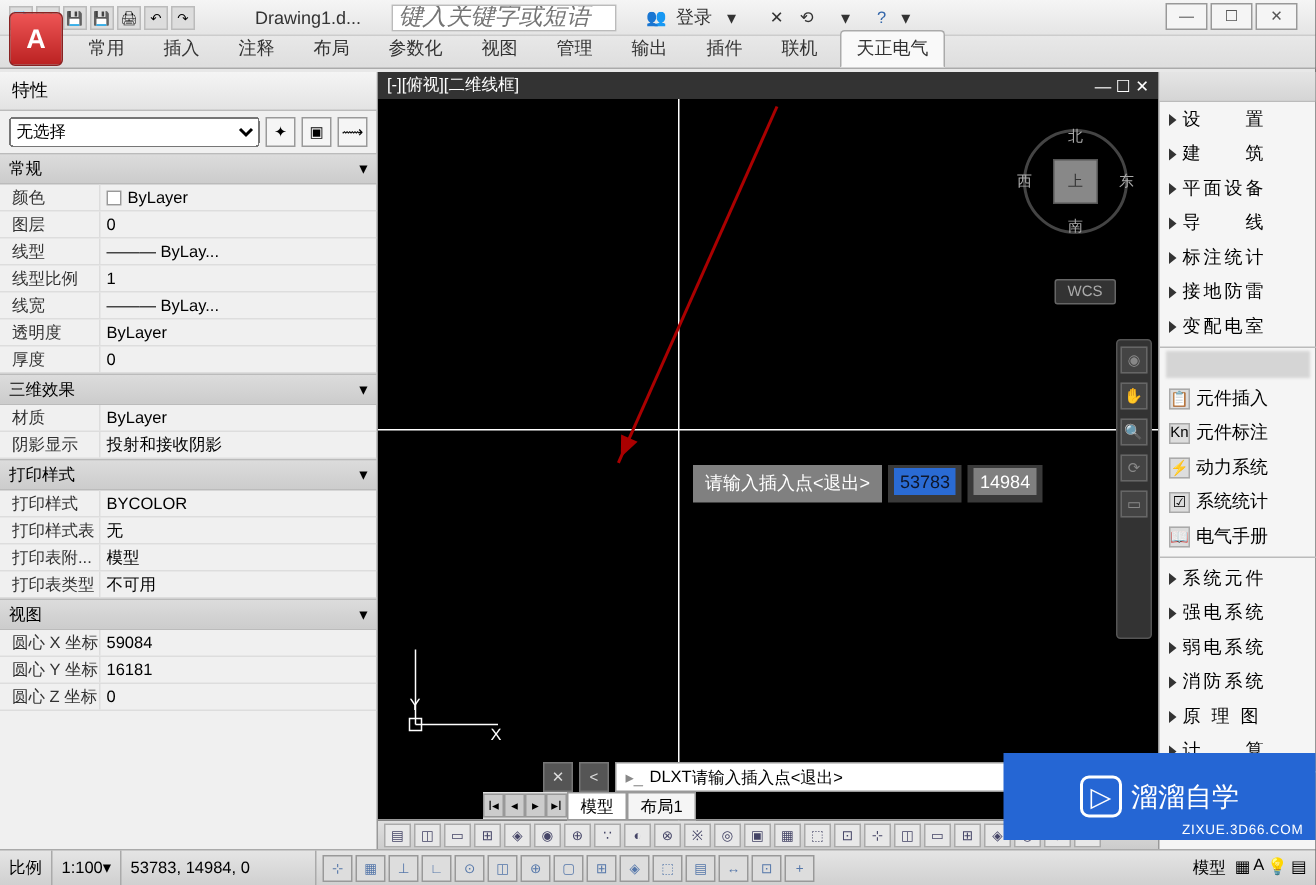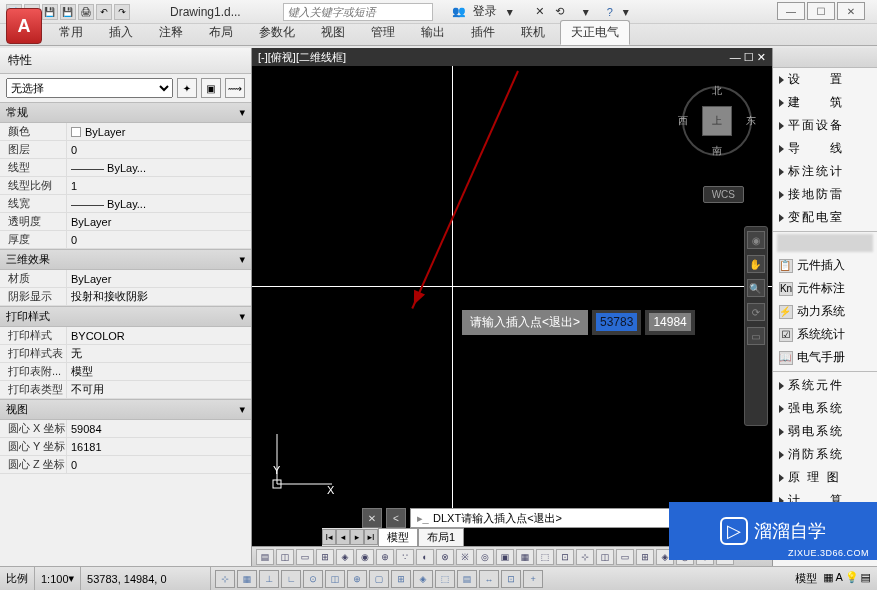--- a/index.html
+++ b/index.html
@@ -6,21 +6,21 @@
 body { width: 877px; height: 590px; background: #e8e8e8; overflow: hidden; position: relative; }
 
 .window-controls { position: absolute; top: 2px; right: 12px; display: flex; gap: 2px; }
 .win-btn { width: 28px; height: 18px; border: 1px solid #999; background: #f5f5f5; font-size: 10px; display: flex; align-items: center; justify-content: center; color: #555; }
 
 .title-bar { height: 24px; display: flex; align-items: center; padding: 0 6px; background: linear-gradient(#f5f5f5,#e5e5e5); border-bottom: 1px solid #ccc; }
 .title-bar .qat { display: flex; gap: 2px; }
 .qat-icon { width: 16px; height: 16px; background: #ddd; border: 1px solid #bbb; font-size: 9px; display: flex; align-items: center; justify-content: center; }
 .title-text { margin-left: 40px; font-size: 12px; color: #333; }
 .search-area { margin-left: 20px; display: flex; align-items: center; }
-.search-input { width: 150px; height: 18px; border: 1px solid #bbb; font-size: 11px; padding: 0 4px; font-style: italic; color: #888; background: #fff; margin-left: 22px; }
+.search-input { width: 150px; height: 18px; border: 1px solid #bbb; font-size: 16px; padding: 0 4px; font-style: italic; color: #888; background: #fff; }
 .login-area { margin-left: 20px; display: flex; align-items: center; gap: 6px; font-size: 12px; color: #333; }
 .login-area .ico { width: 14px; height: 14px; display: inline-flex; align-items: center; justify-content: center; font-size: 11px; }
 
 .ribbon-tabs { height: 22px; display: flex; align-items: flex-end; padding-left: 48px; background: linear-gradient(#e8e8e8,#dedede); border-bottom: 1px solid #aaa; gap: 4px; }
 .app-btn { position: absolute; left: 6px; top: 8px; width: 36px; height: 36px; background: linear-gradient(#e55,#b22); border-radius: 4px; display: flex; align-items: center; justify-content: center; color: #fff; font-weight: bold; font-size: 18px; border: 1px solid #822; z-index: 10; }
 .ribbon-tab { padding: 3px 10px; font-size: 12px; color: #333; border: 1px solid transparent; cursor: pointer; margin-top: 40px; }
 .ribbon-tab.active { background: #f9f9f9; border: 1px solid #aaa; border-bottom: 1px solid #f9f9f9; border-radius: 3px 3px 0 0; }
 
 .content { position: absolute; top: 48px; bottom: 24px; left: 0; right: 0; display: flex; }
 
@@ -32,21 +32,21 @@
 .props-toolbar .tb { width: 20px; height: 20px; border: 1px solid #999; background: #f5f5f5; display: flex; align-items: center; justify-content: center; font-size: 10px; }
 .props-body { flex: 1; overflow-y: auto; }
 .props-group-hdr { background: linear-gradient(#dcdcdc,#ccc); padding: 2px 6px; border-top: 1px solid #bbb; border-bottom: 1px solid #bbb; font-size: 11px; display: flex; align-items: center; justify-content: space-between; }
 .props-row { display: flex; border-bottom: 1px solid #ddd; height: 18px; align-items: center; }
 .props-row .k { width: 66px; padding-left: 8px; color: #333; font-size: 11px; }
 .props-row .v { flex: 1; padding-left: 4px; font-size: 11px; border-left: 1px solid #ddd; display: flex; align-items: center; height: 100%; }
 .chip { width: 10px; height: 10px; border: 1px solid #999; background: #fff; margin-right: 4px; display: inline-block; }
 
 
 .draw-area { flex: 1; background: #000; position: relative; display: flex; flex-direction: column; }
-.draw-title { height: 18px; background: #333; color: #fff; font-size: 11px; padding: 2px 6px; display: flex; align-items: center; justify-content: space-between; }
+.draw-title { height: 18px; background: #333; color: #fff; font-size: 11px; padding: 2px 6px; display: flex; align-items: flex-end; justify-content: space-between; }
 .draw-canvas { flex: 1; position: relative; background: #000; overflow: hidden; }
 .axis-h { position: absolute; left: 0; right: 0; top: 220px; height: 1px; background: #fff; }
 .axis-v { position: absolute; top: 0; bottom: 0; left: 200px; width: 1px; background: #fff; }
 .arrow { position: absolute; left: 265px; top: 5px; width: 2px; height: 260px; background: #a00; transform: rotate(24deg); transform-origin: top; }
 .arrow::after { content: ''; position: absolute; bottom: -2px; left: -5px; border: 6px solid transparent; border-top: 14px solid #a00; }
 .viewcube { position: absolute; top: 20px; right: 20px; width: 70px; height: 70px; }
 .viewcube .ring { width: 70px; height: 70px; border: 2px solid #444; border-radius: 50%; position: absolute; }
 .viewcube .cube { position: absolute; top: 20px; left: 20px; width: 30px; height: 30px; background: #888; border: 1px solid #555; display: flex; align-items: center; justify-content: center; font-size: 10px; color: #333; }
 .viewcube .lbl { position: absolute; font-size: 10px; color: #aaa; }
 .wcs-badge { position: absolute; top: 120px; right: 28px; padding: 2px 8px; background: #333; border: 1px solid #666; color: #aaa; font-size: 10px; border-radius: 2px; }

